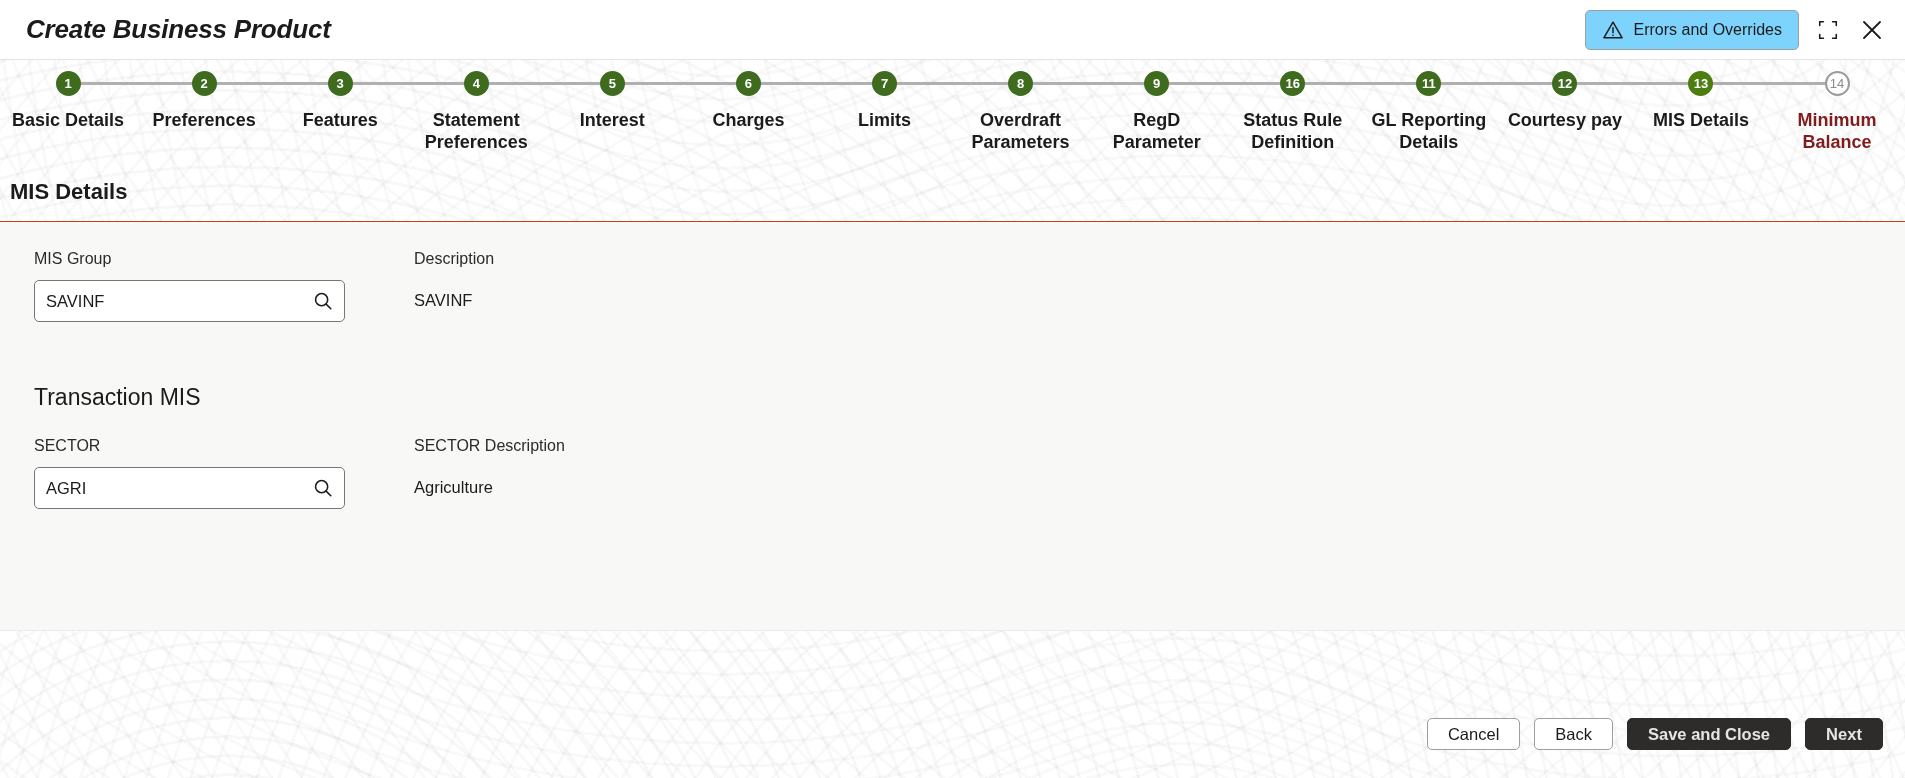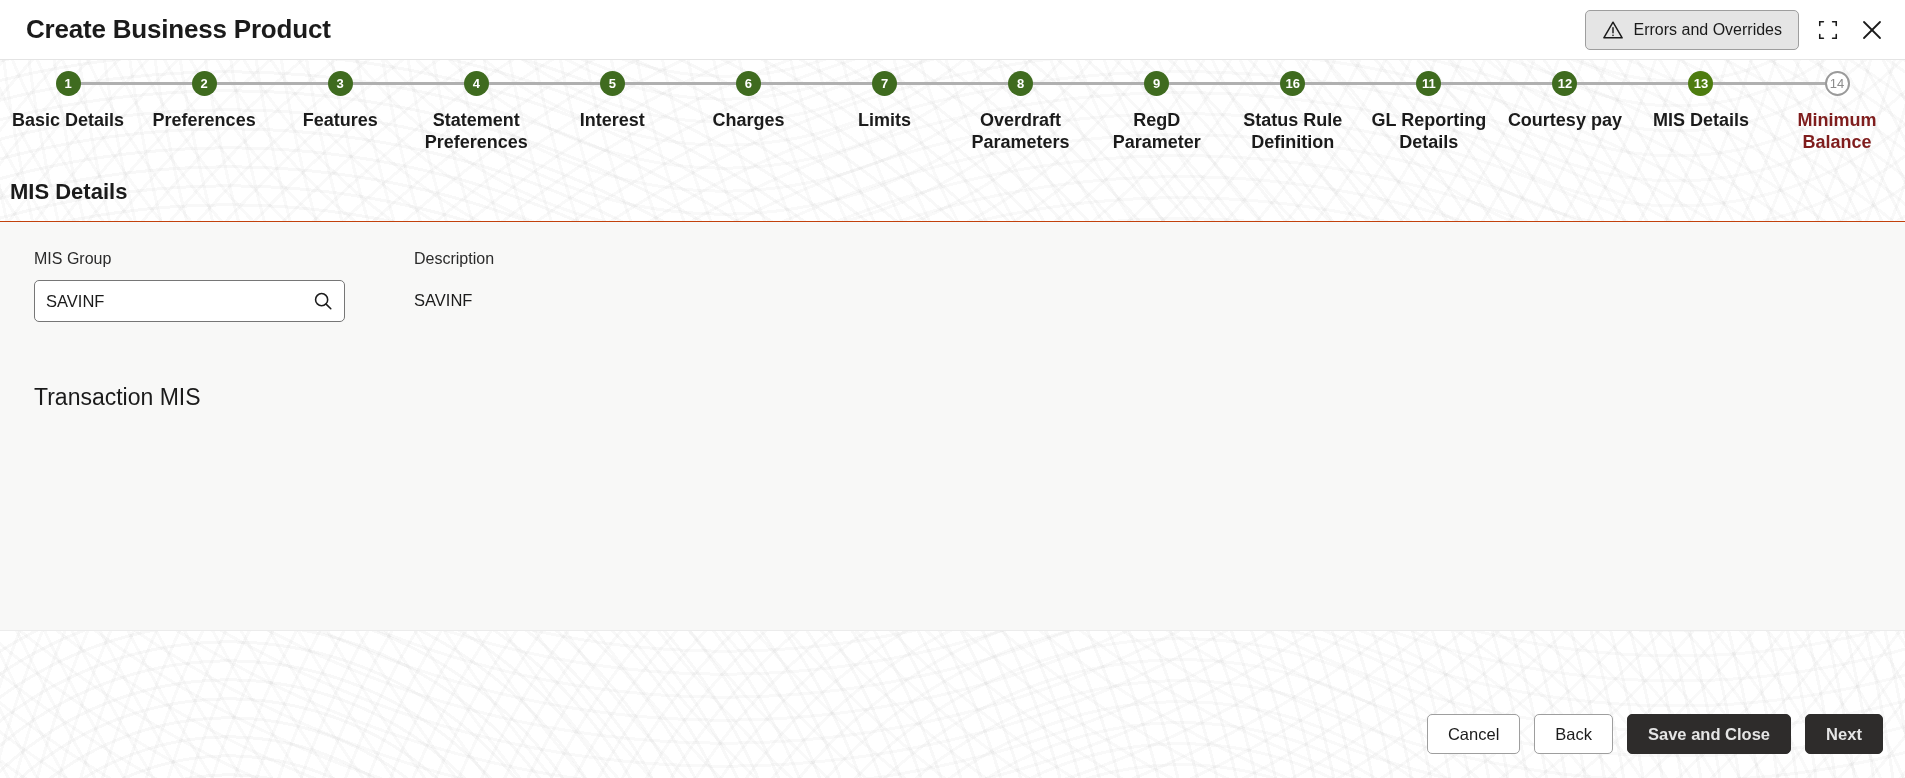--- a/index.html
+++ b/index.html
@@ -44,32 +44,33 @@
     background: #ffffff;
     border-bottom: 1px solid #e4e4e4;
     padding: 0 18px 0 26px;
   }
   .page-title {
     font-size: 26px;
     font-weight: bold;
     letter-spacing: -.2px;
     color: #1b1b1b;
     flex: 1;
+    font-style: italic;
   }
   .tb-right { display: flex; align-items: center; gap: 14px; }
 
   .eo-btn {
     display: flex;
     align-items: center;
     gap: 10px;
     height: 40px;
     padding: 0 16px;
     border: 1px solid #9e9e9e;
     border-radius: 5px;
-    background: #e5e5e5;
+    background: #7dd3fc;
     font-size: 16px;
     color: #1b1b1b;
     cursor: pointer;
     white-space: nowrap;
   }
   .eo-btn svg { display: block; }
 
   .icon-btn {
     width: 30px; height: 30px;
     display: flex; align-items: center; justify-content: center;
@@ -208,21 +209,21 @@
     position: absolute;
     left: 0; right: 0; bottom: 0;
     height: 78px;
     display: flex;
     align-items: center;
     justify-content: flex-end;
     gap: 14px;
     padding: 0 22px 10px 0;
   }
   .btn {
-    height: 40px;
+    height: 32px;
     min-width: 78px;
     padding: 0 20px;
     border-radius: 5px;
     font-size: 16.5px;
     font-family: "Liberation Sans", sans-serif;
     cursor: pointer;
     display: flex; align-items: center; justify-content: center;
   }
   .btn.secondary {
     background: #ffffff;
@@ -371,20 +372,38 @@
         <div class="field">
           <span class="field-label">Description</span>
           <div class="readonly-val">SAVINF</div>
         </div>
       </div>
 
       <div class="gap-1"></div>
 
       <div class="sub-title">Transaction MIS</div>
 
+      <div class="field-row">
+        <div class="field">
+          <span class="field-label">SECTOR</span>
+          <div class="lov">
+            <input type="text" value="AGRI" style="">
+            <span class="lov-ico">
+              <svg width="22" height="22" viewBox="0 0 24 24" fill="none" stroke="#1b1b1b" stroke-width="1.7" stroke-linecap="round">
+                <circle cx="10.5" cy="10.5" r="6.6"></circle>
+                <line x1="15.4" y1="15.4" x2="20.5" y2="20.5"></line>
+              </svg>
+            </span>
+          </div>
+        </div>
+        <div class="field">
+          <span class="field-label">SECTOR Description</span>
+          <div class="readonly-val">Agriculture</div>
+        </div>
+      </div>
 
     </div>
   </div>
 
   <div class="footer">
     <button class="btn secondary">Cancel</button>
     <button class="btn secondary">Back</button>
     <button class="btn primary">Save and Close</button>
     <button class="btn primary">Next</button>
   </div>

